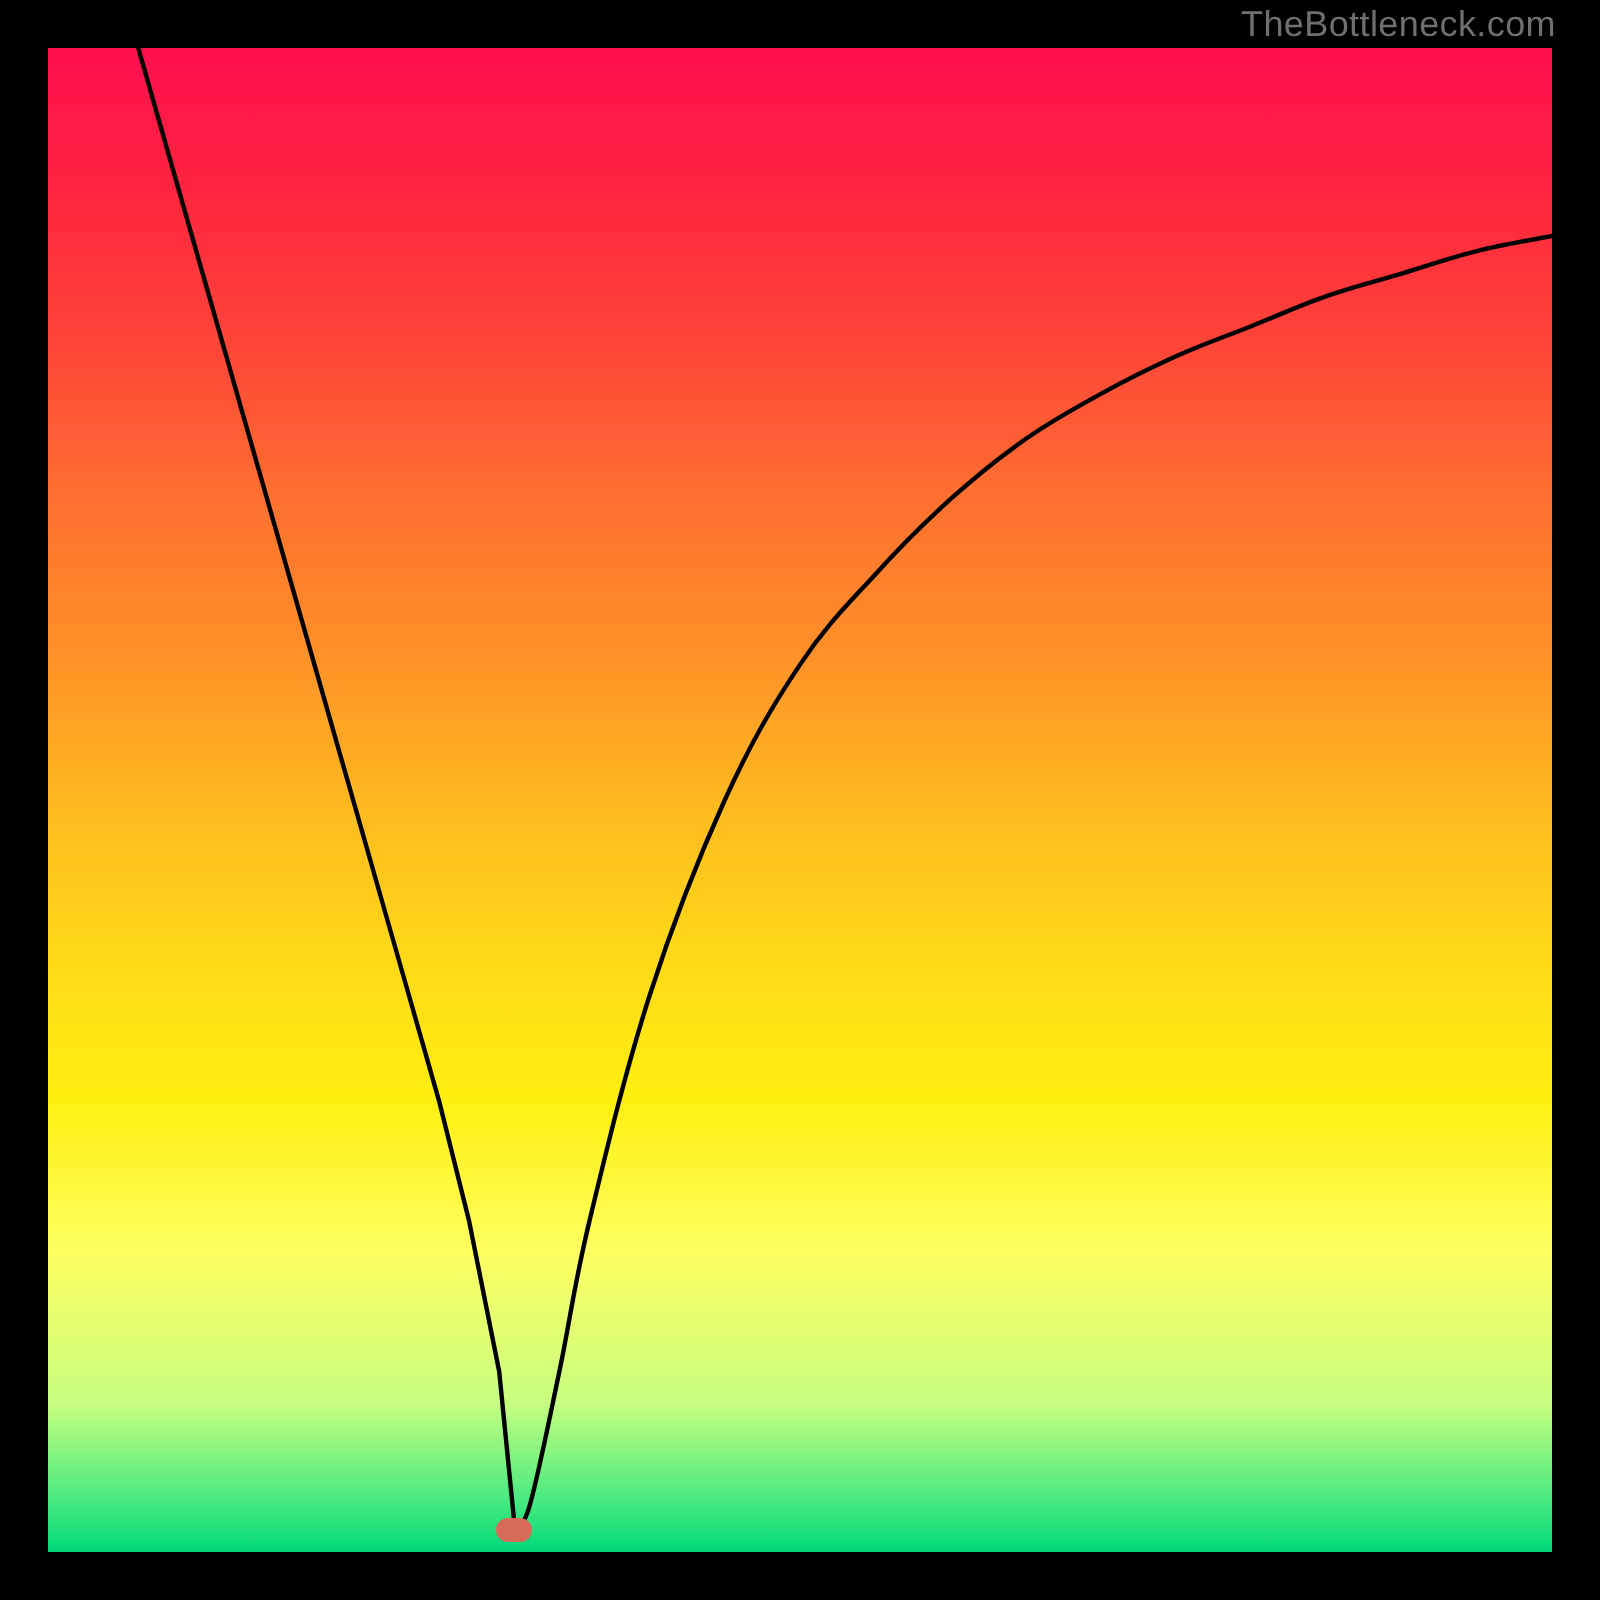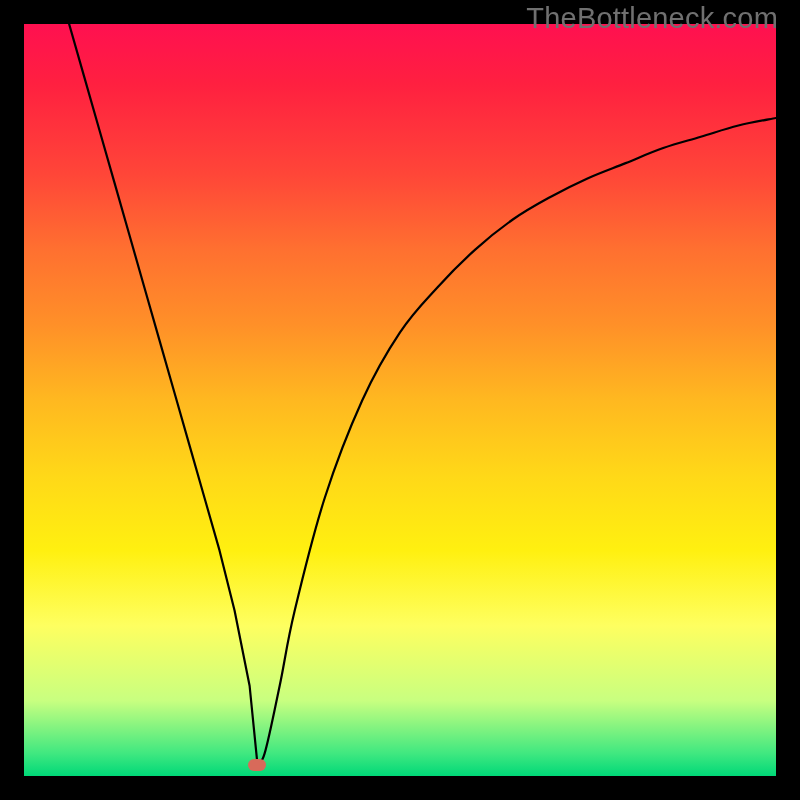--- a/index.html
+++ b/index.html
@@ -37,21 +37,21 @@
       #c8ff80 90%,
       #40e880 97%,
       #00d878 100%
     );
   }
   .watermark {
     position: absolute;
     top: 2px;
     right: 22px;
     color: #707070;
-    font-size: 29px;
+    font-size: 18px;
     font-weight: 500;
     letter-spacing: 0.2px;
     text-align: right;
   }
   .curve-svg {
     position: absolute;
     top: 24px;
     left: 24px;
     width: 752px;
     height: 752px;

